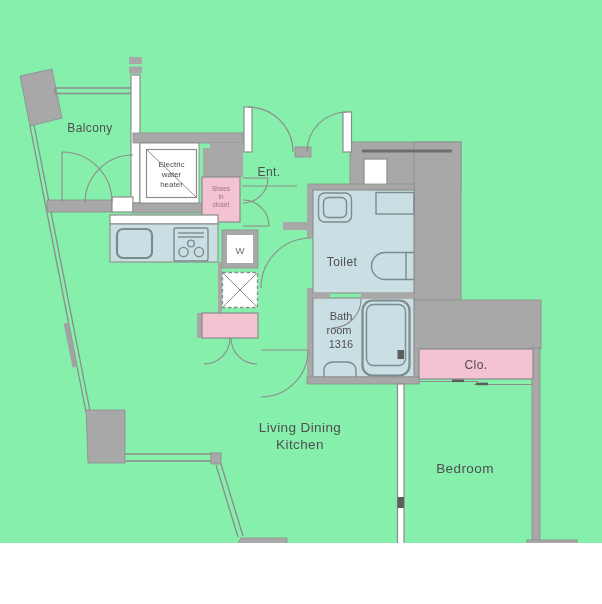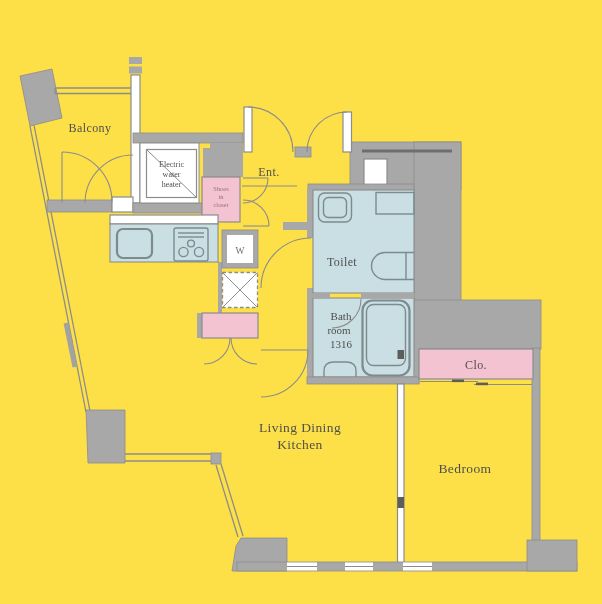--- a/index.html
+++ b/index.html
@@ -1,17 +1,17 @@
 <!DOCTYPE html>
 <html style="--c-wall: #a8a8a8; --c-line: #8c8c8c; --c-teal: #c9dfe3; --c-pink: #f3c3d2; --c-fixture: #7d8a8e; --c-text: #4f4f4f; --c-textsoft: #96707e; --c-darkline: #6e6e6e;"><head>
 <meta charset="utf-8">
 <style>
   html,body{margin:0;padding:0;background:#fff;}
-  #stage{position:relative;width:602px;height:604px;background:#fde047;overflow:hidden;
-         font-family:Liberation Serif, serif;}
+  #stage{position:relative;width:602px;height:543px;background:#86efac;overflow:hidden;
+         font-family:Liberation Sans, sans-serif;}
   svg{position:absolute;left:0;top:0;}
   .wall{fill:var(--c-wall);stroke:var(--c-line);stroke-width:.8;}
   .wallp{fill:var(--c-wall);}
   .teal{fill:var(--c-teal);stroke:var(--c-line);stroke-width:1.1;}
   .pink{fill:var(--c-pink);stroke:var(--c-line);stroke-width:1.2;}
   .whitebox{fill:#ffffff;stroke:var(--c-line);stroke-width:1.2;}
   .ln{stroke:var(--c-line);stroke-width:1.3;fill:none;}
   .thin{stroke:var(--c-line);stroke-width:1;fill:none;}
   .fx{stroke:var(--c-fixture);stroke-width:1.4;fill:none;}
   .fxb{stroke:var(--c-fixture);stroke-width:2.2;fill:none;}

